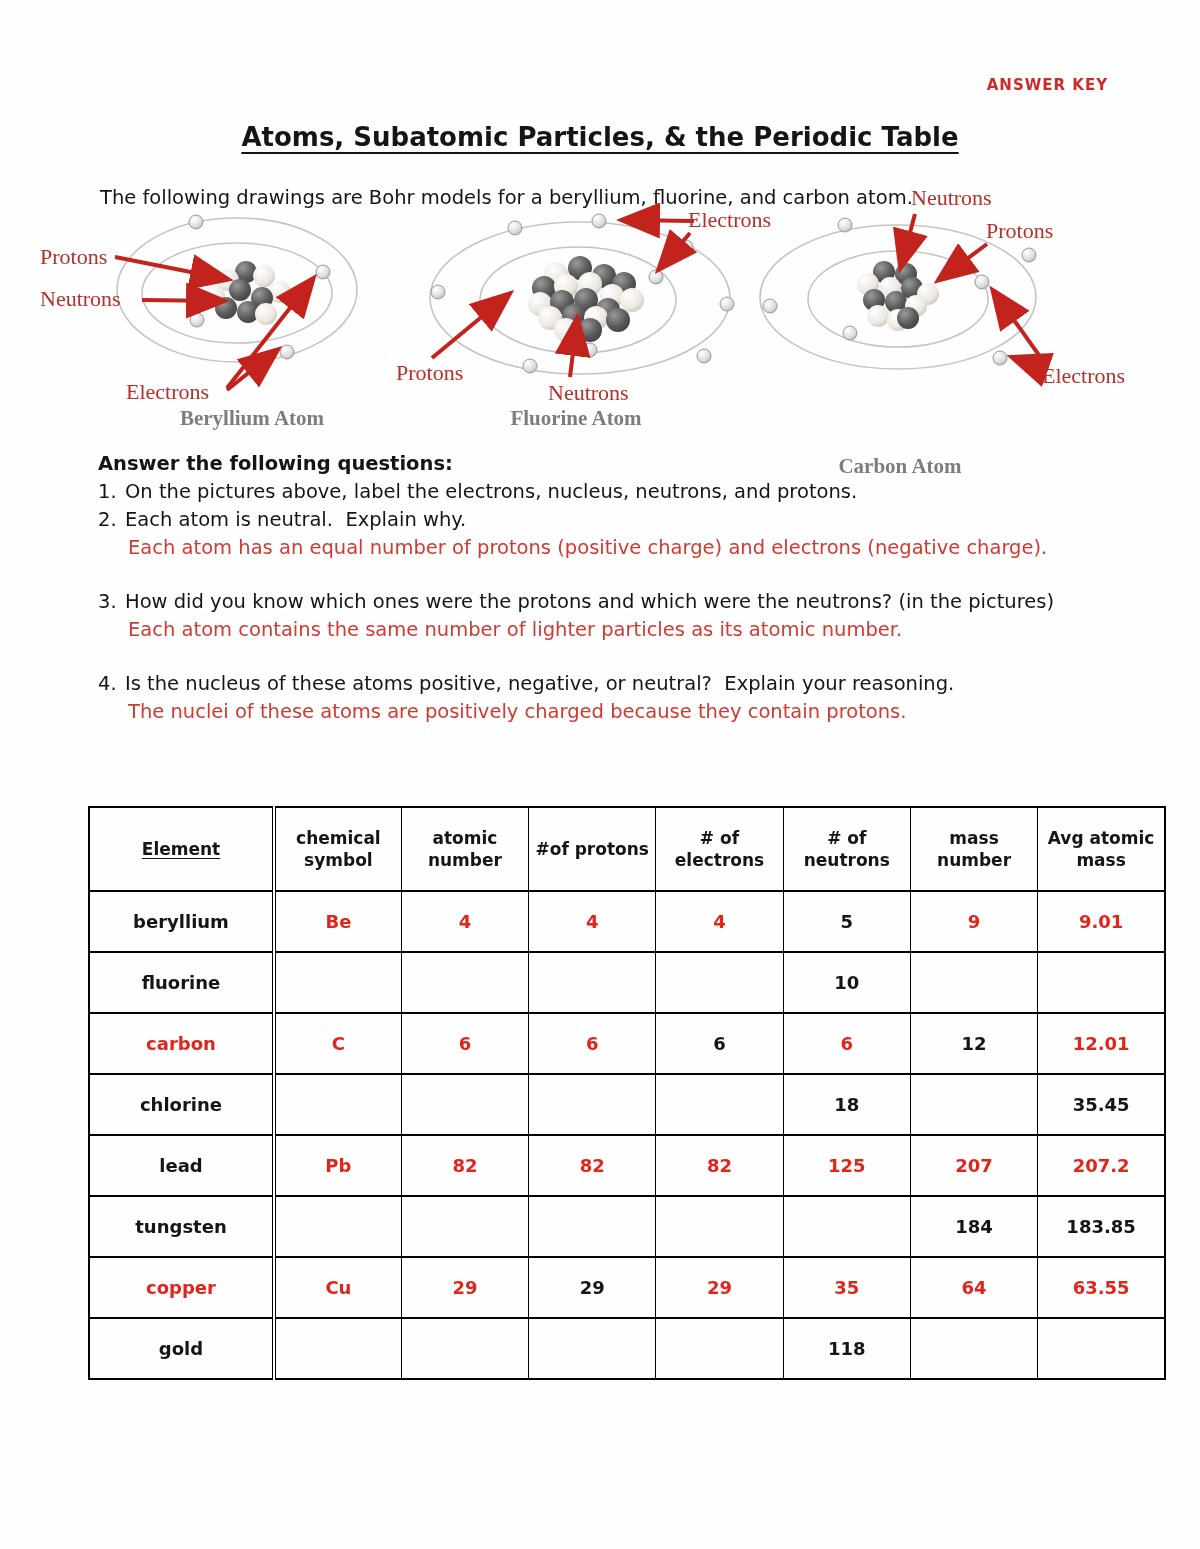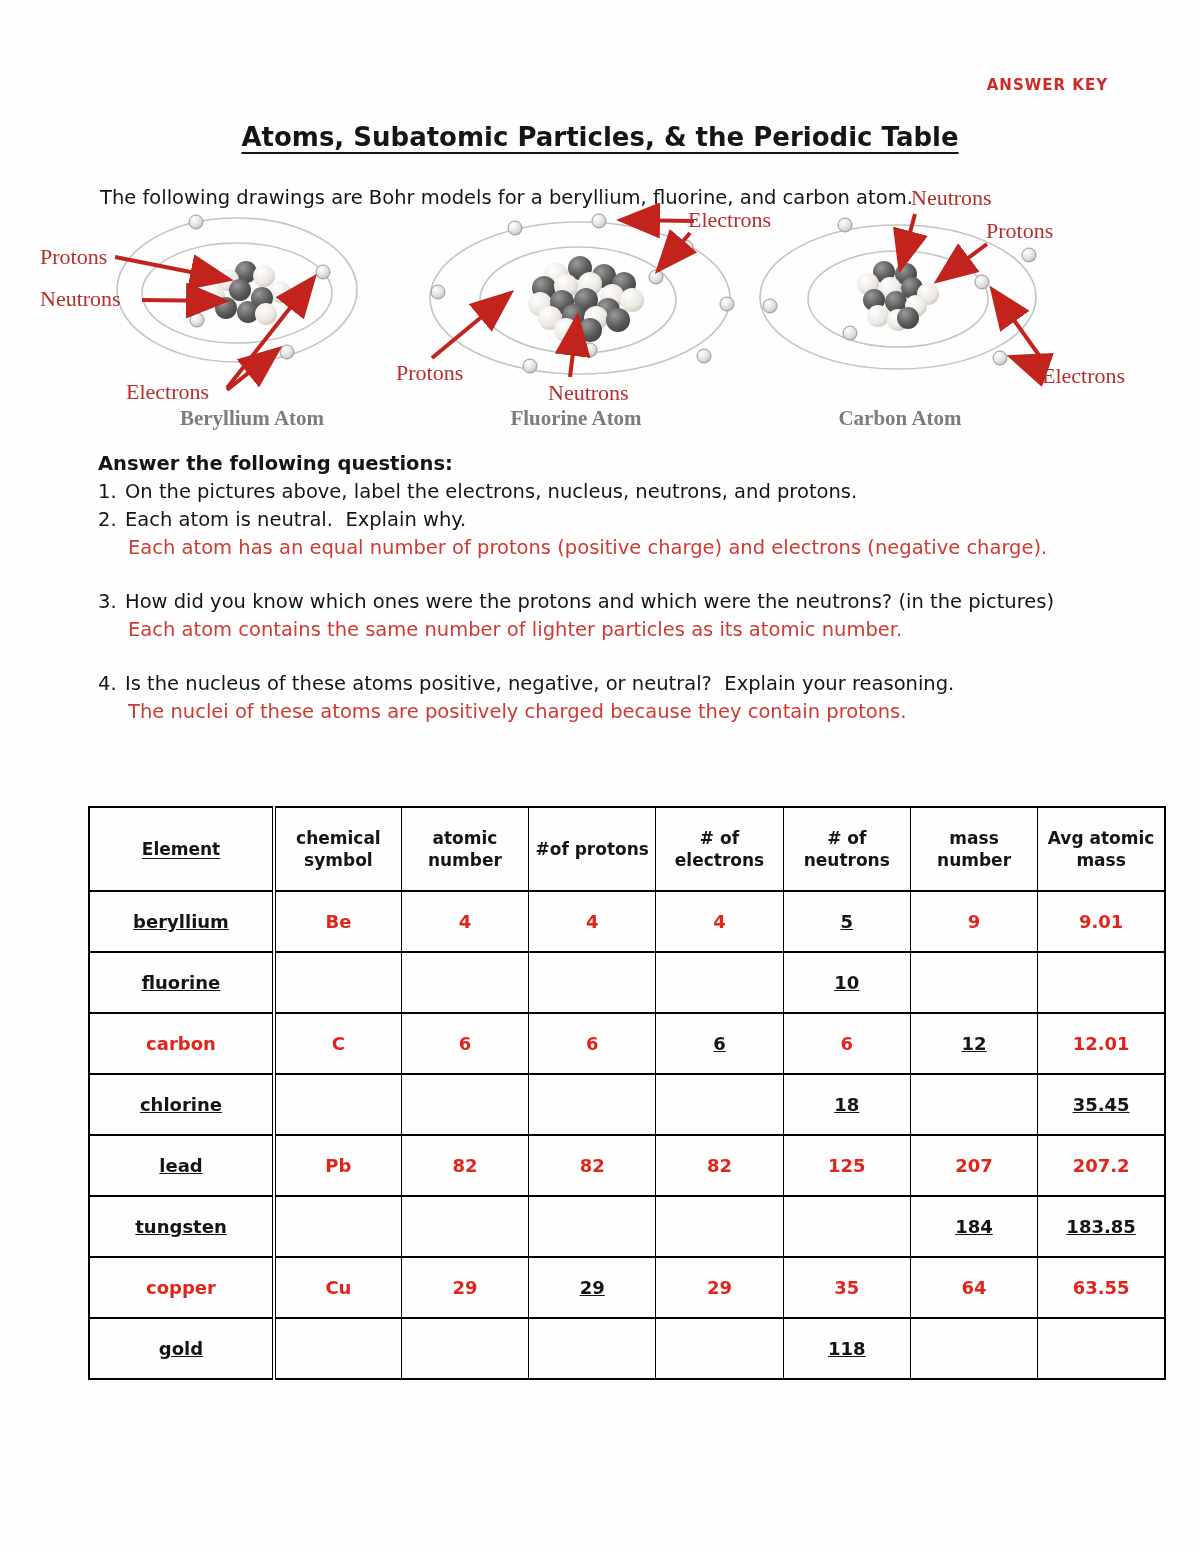--- a/index.html
+++ b/index.html
@@ -59,21 +59,21 @@
   #element-table th,#element-table td{
     border:1px solid #000;border-top-width:2px;border-bottom-width:2px;
     padding:2px 4px;vertical-align:middle;
   }
   #element-table col.c-el{width:185px;}
   #element-table thead th{height:78px;line-height:1.3;font-size:17px;}
   #element-table tbody td{height:55px;font-size:18px;}
   #element-table th.el-h span{text-decoration:underline;text-underline-offset:3px;}
   #element-table .el{border-right:4px double #000;border-left:2px solid #000;}
   #element-table .red{color:var(--cell_red);}
-  #element-table .black{color:var(--ink);text-decoration:underline;}
+  #element-table .black{color:var(--ink);}
 </style>
 </head>
 <body>
 
 <div id="page">
 
   <div id="answer-key" class="abs">ANSWER KEY</div>
   <div id="title" class="abs">Atoms, Subatomic Particles, &amp; the Periodic Table</div>
   <div id="intro" class="abs">The following drawings are Bohr models for a beryllium, fluorine, and carbon atom.</div>
 
@@ -209,21 +209,21 @@
   <div class="atom-label abs" style="left:126px;top:379px;">Electrons</div>
   <div class="atom-label abs" style="left:688px;top:207px;">Electrons</div>
   <div class="atom-label abs" style="left:396px;top:360px;">Protons</div>
   <div class="atom-label abs" style="left:548px;top:380px;">Neutrons</div>
   <div class="atom-label abs" style="left:911px;top:185px;">Neutrons</div>
   <div class="atom-label abs" style="left:986px;top:218px;">Protons</div>
   <div class="atom-label abs" style="left:1042px;top:363px;">Electrons</div>
 
   <div class="atom-caption" style="left:252px;">Beryllium Atom</div>
   <div class="atom-caption" style="left:576px;">Fluorine Atom</div>
-  <div class="atom-caption" style="left:900px;">Carbon Atom</div>
+  <div class="atom-caption" style="left:900px;margin-top:48px;">Carbon Atom</div>
 
   <div id="questions" class="abs">
     <div id="q-heading">Answer the following questions:</div>
 
     <div class="q-item"><span class="q-num">1.</span><span>On the pictures above, label the electrons, nucleus, neutrons, and protons.</span></div>
 
     <div class="q-item gap-sm"><span class="q-num">2.</span><span>Each atom is neutral.  Explain why.</span></div>
     <div class="q-answer gap-sm">Each atom has an equal number of protons (positive charge) and electrons (negative charge).</div>
 
     <div class="q-item gap-lg"><span class="q-num">3.</span><span>How did you know which ones were the protons and which were the neutrons? (in the pictures)</span></div>

